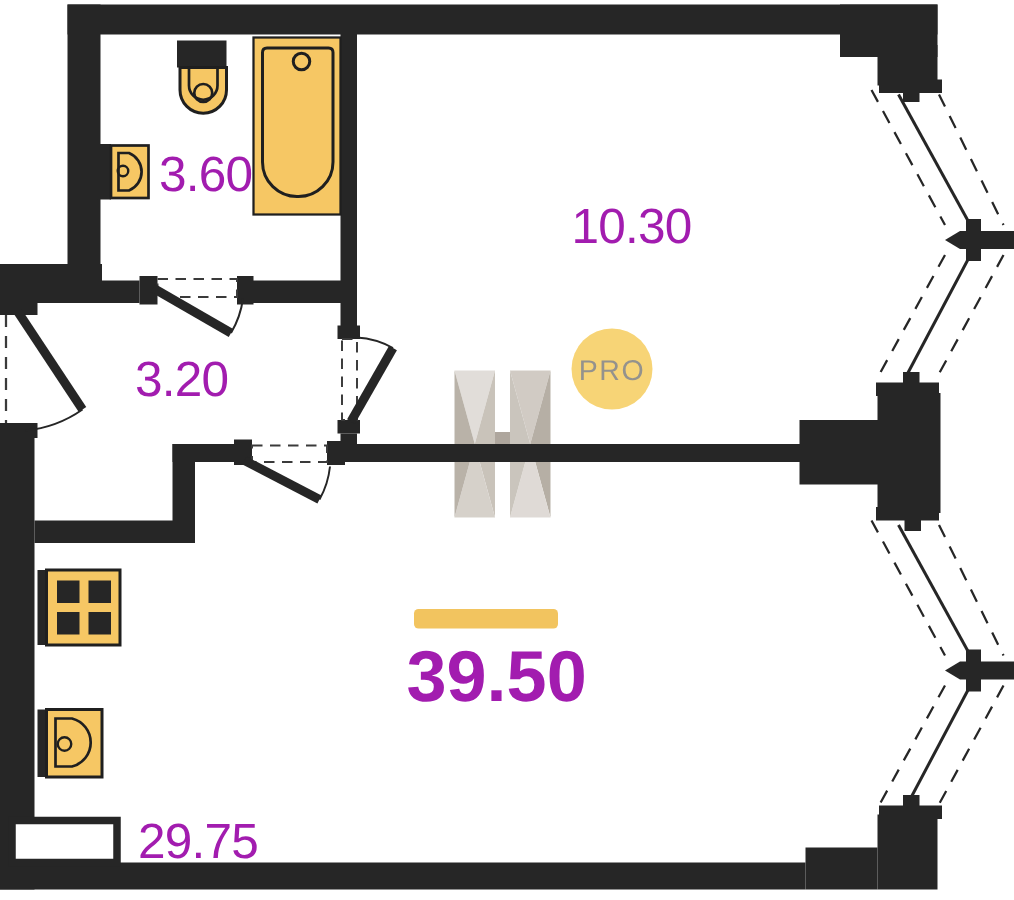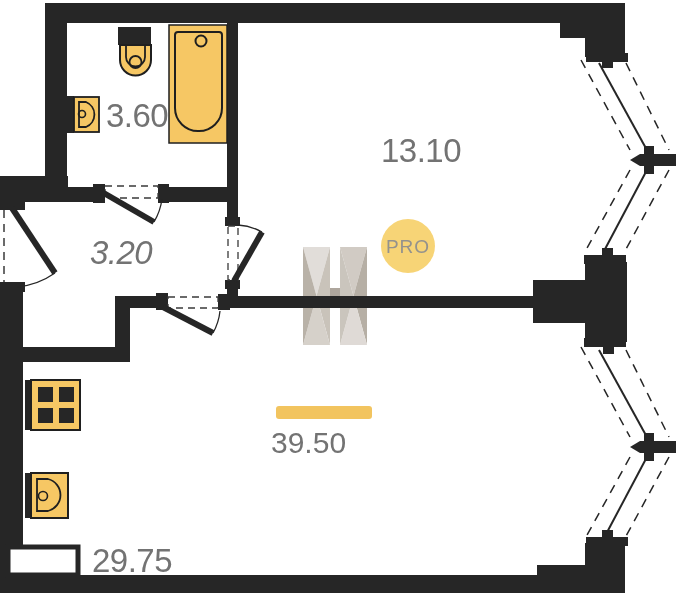--- a/index.html
+++ b/index.html
@@ -1,20 +1,20 @@
 <!DOCTYPE html>
 <html><head>
 <meta charset="utf-8">
 <style>
   html,body{margin:0;padding:0;background:#ffffff;}
   .plan{position:relative;width:676px;height:600px;background:#ffffff;overflow:hidden;
         font-family:"Liberation Sans", sans-serif;}
   .plan svg{position:absolute;left:0;top:0;}
-  .area-label{position:absolute;color:#737373;font-size:33px;letter-spacing:-0.5px;line-height:1;}
-  .area-label.total{font-size:30px;font-weight:normal;letter-spacing:0;}
+  .area-label{position:absolute;color:#a21caf;font-size:33px;letter-spacing:-0.5px;line-height:1;}
+  .area-label.total{font-size:48px;font-weight:bold;letter-spacing:0;}
   .accent-bar{position:absolute;left:276px;top:406px;width:96px;height:13px;border-radius:3px;}
   .pro-text{font-size:19px;letter-spacing:1px;}
 </style>
 </head>
 <body>
 
 <div class="plan">
 
   <svg width="676" height="600" viewBox="0 0 676 600">
 
@@ -159,20 +159,20 @@
 
     <g>
       <rect x="25" y="473" width="6" height="45" fill="#262626"></rect>
       <rect x="31" y="473" width="37" height="45" fill="#f6c764" stroke="#1f1f1f" stroke-width="2"></rect>
       <path d="M 37 479 v 32 h 11 a 16.5 16.5 0 0 0 0 -32 z" fill="none" stroke="#1f1f1f" stroke-width="1.8"></path>
       <circle cx="43" cy="496" r="4.5" fill="none" stroke="#1f1f1f" stroke-width="1.6"></circle>
     </g>
   </svg>
 
   <div class="area-label" style="left:106px;top:99px;">3.60</div>
-  <div class="area-label" style="left:381px;top:134px;">13.10</div>
-  <div class="area-label" style="left:90px;top:236px;font-style:italic;">3.20</div>
+  <div class="area-label" style="left:381px;top:134px;">10.30</div>
+  <div class="area-label" style="left:90px;top:236px;">3.20</div>
   <div class="area-label" style="left:92px;top:544px;">29.75</div>
 
   <div class="accent-bar" style="background:#f2c45f;"></div>
   <div class="area-label total" style="left:271px;top:428px;">39.50</div>
 
 </div>
 
 </body></html>

